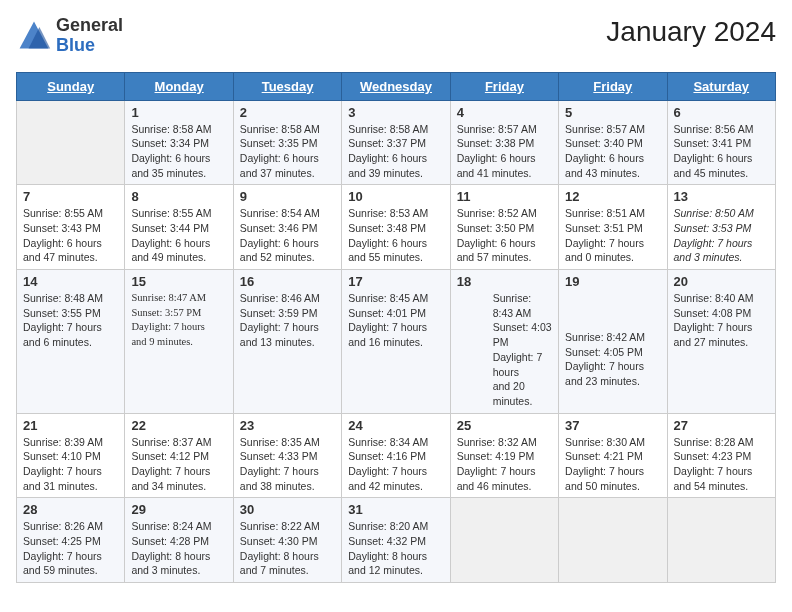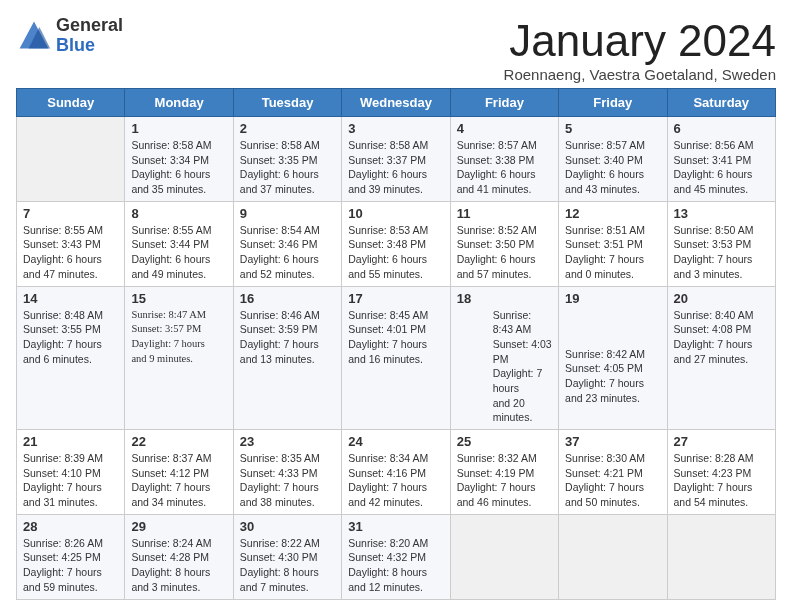--- a/index.html
+++ b/index.html
@@ -7,21 +7,21 @@
       font-family: Arial, sans-serif;
       background: #fff;
       width: 792px;
       min-height: 612px;
       padding: 16px;
     }
     .header {
       display: flex;
       justify-content: space-between;
       align-items: flex-start;
-      margin-bottom: 5px;
+      margin-bottom: 16px;
     }
     .logo {
       display: flex;
       align-items: center;
       gap: 4px;
     }
     .logo-text {
       font-size: 18px;
       font-weight: bold;
       line-height: 1.1;
@@ -29,40 +29,41 @@
     .logo-general { color: #333; }
     .logo-blue { color: #2d6dbf; }
     .logo-icon {
       width: 36px;
       height: 36px;
     }
     .title-block {
       text-align: right;
     }
     .month-year {
-      font-size: 44px;
+      font-size: 28px;
       font-weight: normal;
       color: #222;
     }
     .location {
       font-size: 15px;
       color: #444;
     }
     table {
       width: 100%;
       border-collapse: collapse;
       font-size: 11px;
     }
     thead tr th {
       background-color: #3d7fc1;
       color: #fff;
       font-weight: bold;
       font-size: 13px;
       padding: 6px 8px;
       border: 1px solid #2a6099;
+      text-decoration: underline;
     }
     tbody tr td {
       border: 1px solid #ccc;
       vertical-align: top;
       padding: 4px 6px;
       height: 80px;
       width: calc(100% / 7);
       color: #333;
     }
     tbody tr:nth-child(odd) td {
@@ -95,21 +96,20 @@
       <polygon points="20,4 36,34 4,34" fill="#2d6dbf" opacity="0.85"></polygon>
       <polygon points="26,10 38,34 14,34" fill="#1a4f99" opacity="0.6"></polygon>
     </svg>
     <div class="logo-text">
       <span class="logo-general">General</span><br>
       <span class="logo-blue">Blue</span>
     </div>
   </div>
   <div class="title-block">
     <div class="month-year">January 2024</div>
-    <div class="location">Roennaeng, Vaestra Goetaland, Sweden</div>
   </div>
 </div>
 
 <table>
   <thead>
     <tr>
     <th>Sunday</th>
         <th>Monday</th>
         <th>Tuesday</th>
         <th>Wednesday</th>
@@ -202,21 +202,21 @@
         </td>
         <td>
           <span class="day-num">12</span>
           <div class="day-info" style="white-space: pre-line;">Sunrise: 8:51 AM
 Sunset: 3:51 PM
 Daylight: 7 hours
 and 0 minutes.</div>
         </td>
         <td>
           <span class="day-num">13</span>
-          <div class="day-info" style="white-space: pre-line;">Sunrise: 8:50 AM
+          <div class="day-info" style="white-space: pre-line; font-style: italic;">Sunrise: 8:50 AM
 Sunset: 3:53 PM
 Daylight: 7 hours
 and 3 minutes.</div>
         </td>
       </tr>
       <tr>
         <td>
           <span class="day-num">14</span>
           <div class="day-info" style="white-space: pre-line;">Sunrise: 8:48 AM
 Sunset: 3:55 PM

